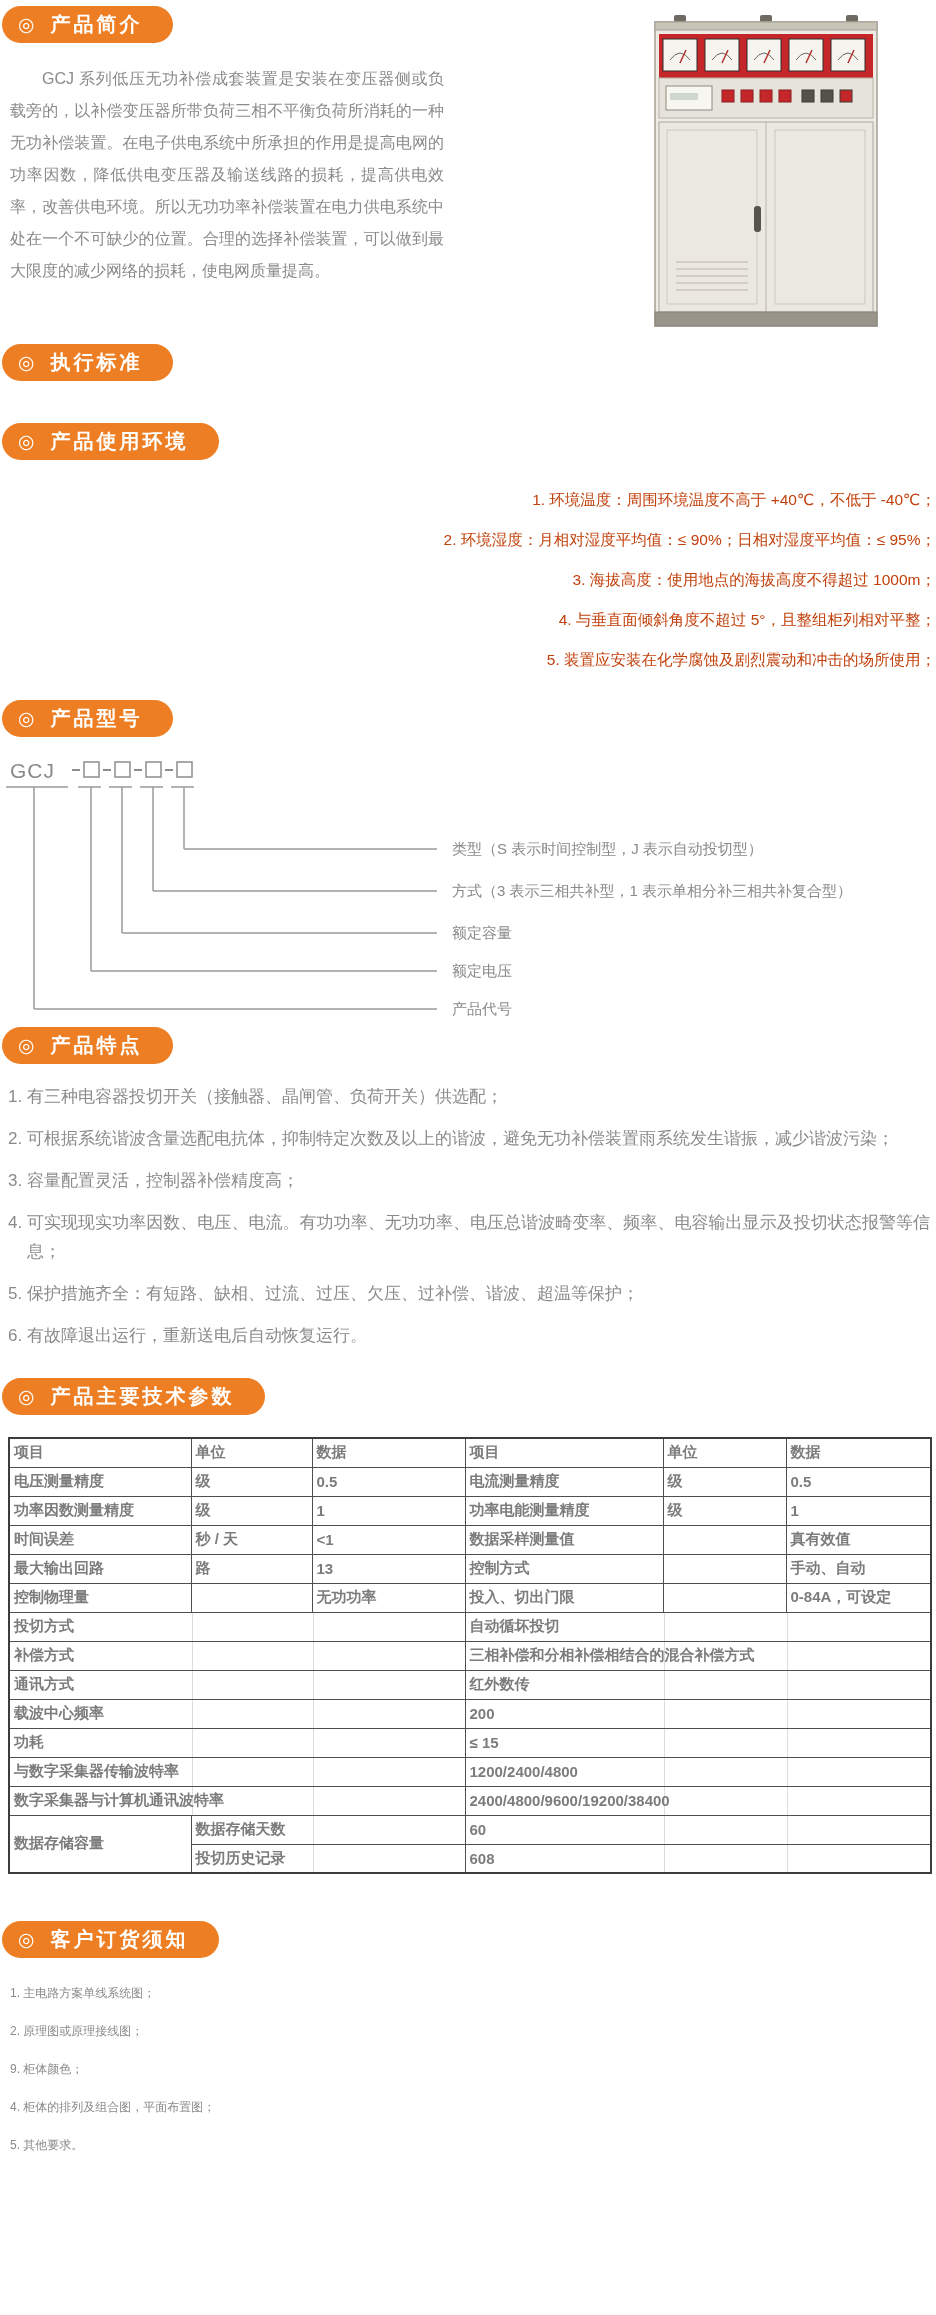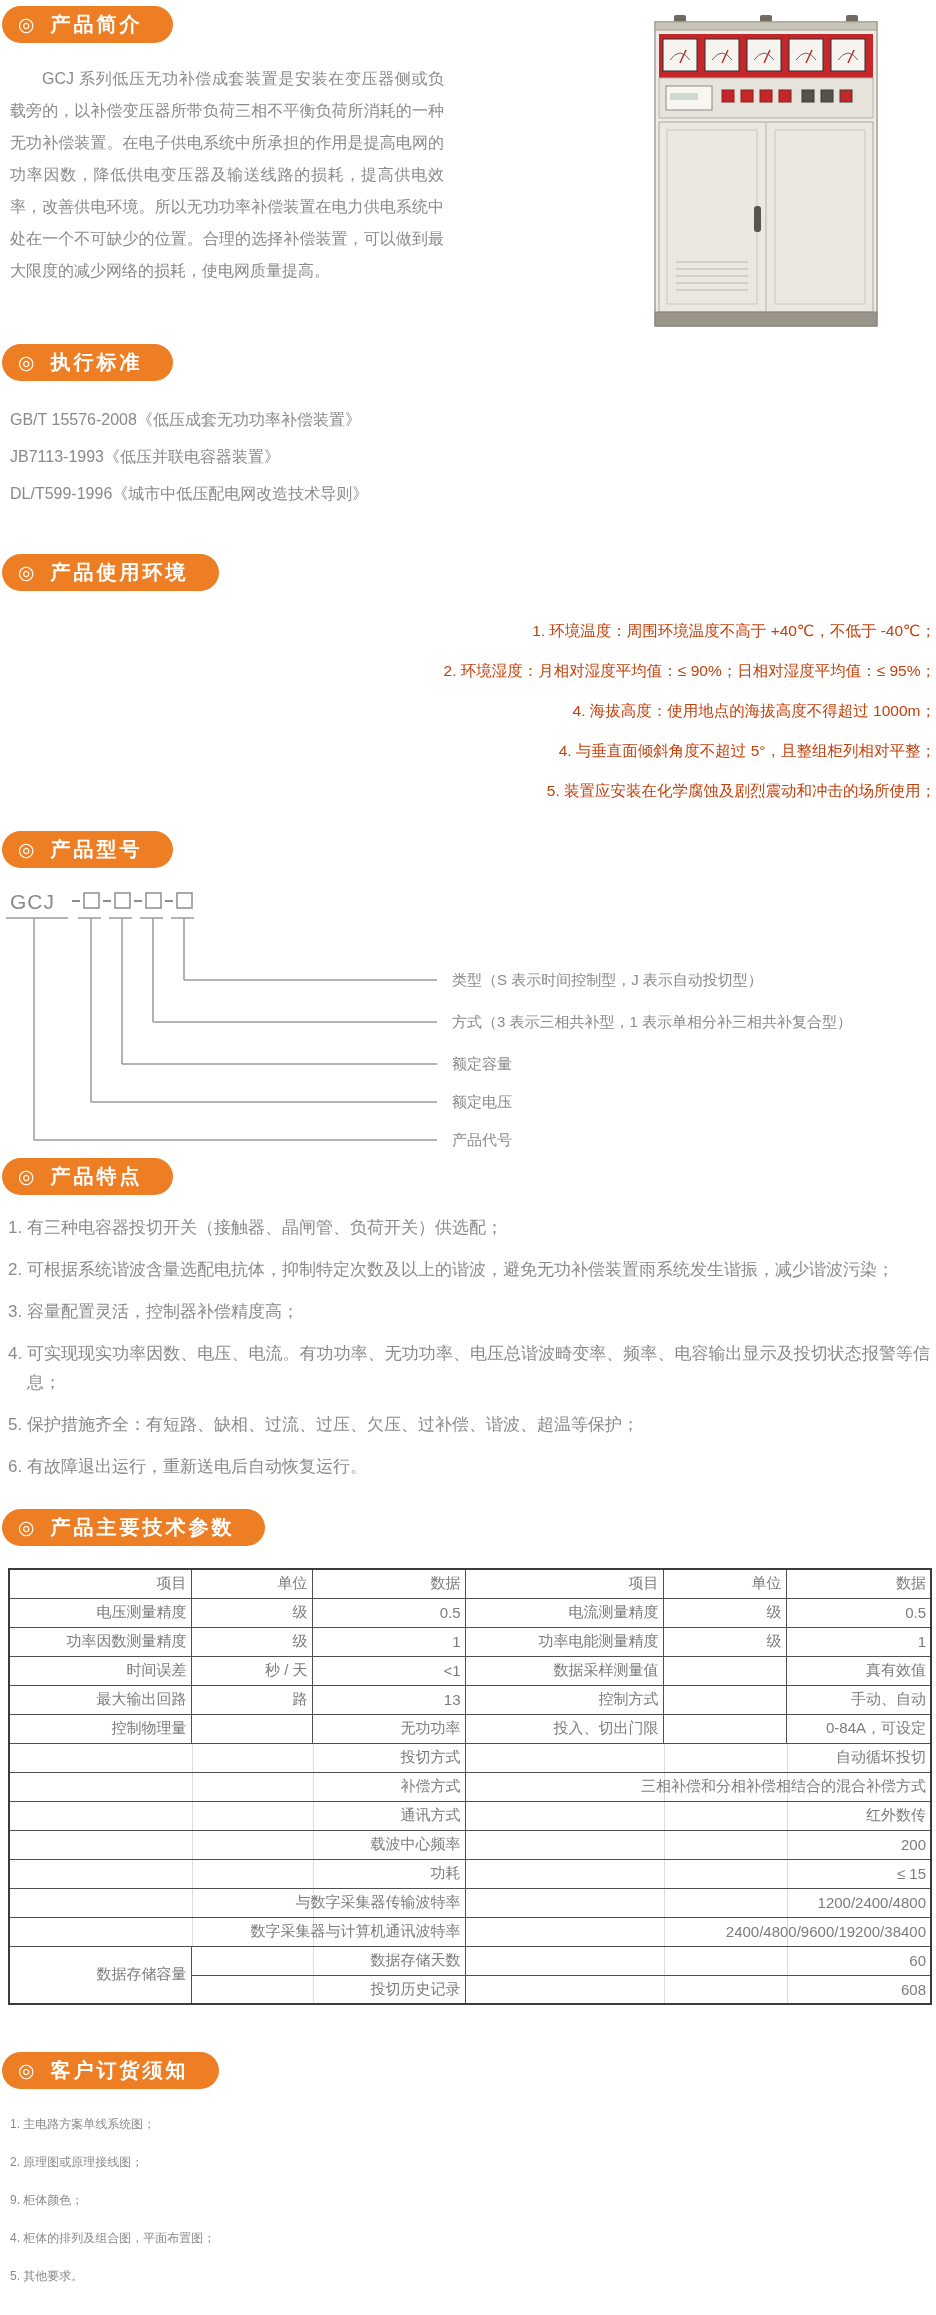--- a/index.html
+++ b/index.html
@@ -56,22 +56,22 @@
 
   
   .param-table {
     margin:22px 0 0 8px; width:922px;
     border-collapse:collapse; table-layout:fixed;
     border:2px solid #3c3c3c;
   }
   .param-table th, .param-table td {
     border:1px solid #4f4f4f;
     height:29px; padding:0 4px;
-    text-align:right; vertical-align:middle;
-    font-size:15px; font-weight:normal; color:#7c7c7c;
+    text-align:left; vertical-align:middle;
+    font-size:15px; font-weight:bold; color:#7c7c7c;
     overflow:hidden; white-space:nowrap;
   }
   
   .ml { background:
         linear-gradient(#dcdcdc,#dcdcdc) 182px 0/1px 100% no-repeat,
         linear-gradient(#dcdcdc,#dcdcdc) 303px 0/1px 100% no-repeat; }
   .ml2 { background:
         linear-gradient(#dcdcdc,#dcdcdc) 121px 0/1px 100% no-repeat; }
   .mr { background:
         linear-gradient(#dcdcdc,#dcdcdc) 198px 0/1px 100% no-repeat,
@@ -150,36 +150,31 @@
         <rect x="5" y="302" width="222" height="14" fill="#9a958a" stroke="#87827a"></rect>
       </svg>
     </div>
   </section>
 
   <section class="sec-standards">
     <div class="pill">
       <span class="pill-icon">◎</span>
       <span class="pill-label">执行标准</span>
     </div>
-    <div class="std-list">
-      <div>GB/T 15576-2008《低压成套无功功率补偿装置》</div>
-      <div>JB7113-1993《低压并联电容器装置》</div>
-      <div>DL/T599-1996《城市中低压配电网改造技术导则》</div>
-    </div>
   </section>
 
   <section class="sec-environment">
     <div class="pill">
       <span class="pill-icon">◎</span>
       <span class="pill-label">产品使用环境</span>
     </div>
     <div class="env-list">
       <div>1. 环境温度：周围环境温度不高于 +40℃，不低于 -40℃；</div>
       <div>2. 环境湿度：月相对湿度平均值：≤ 90%；日相对湿度平均值：≤ 95%；</div>
-      <div>4. 海拔高度：使用地点的海拔高度不得超过 1000m；</div>
+      <div>3. 海拔高度：使用地点的海拔高度不得超过 1000m；</div>
       <div>4. 与垂直面倾斜角度不超过 5°，且整组柜列相对平整；</div>
       <div>5. 装置应安装在化学腐蚀及剧烈震动和冲击的场所使用；</div>
     </div>
   </section>
 
   <section class="sec-model">
     <div class="pill">
       <span class="pill-icon">◎</span>
       <span class="pill-label">产品型号</span>
     </div>

